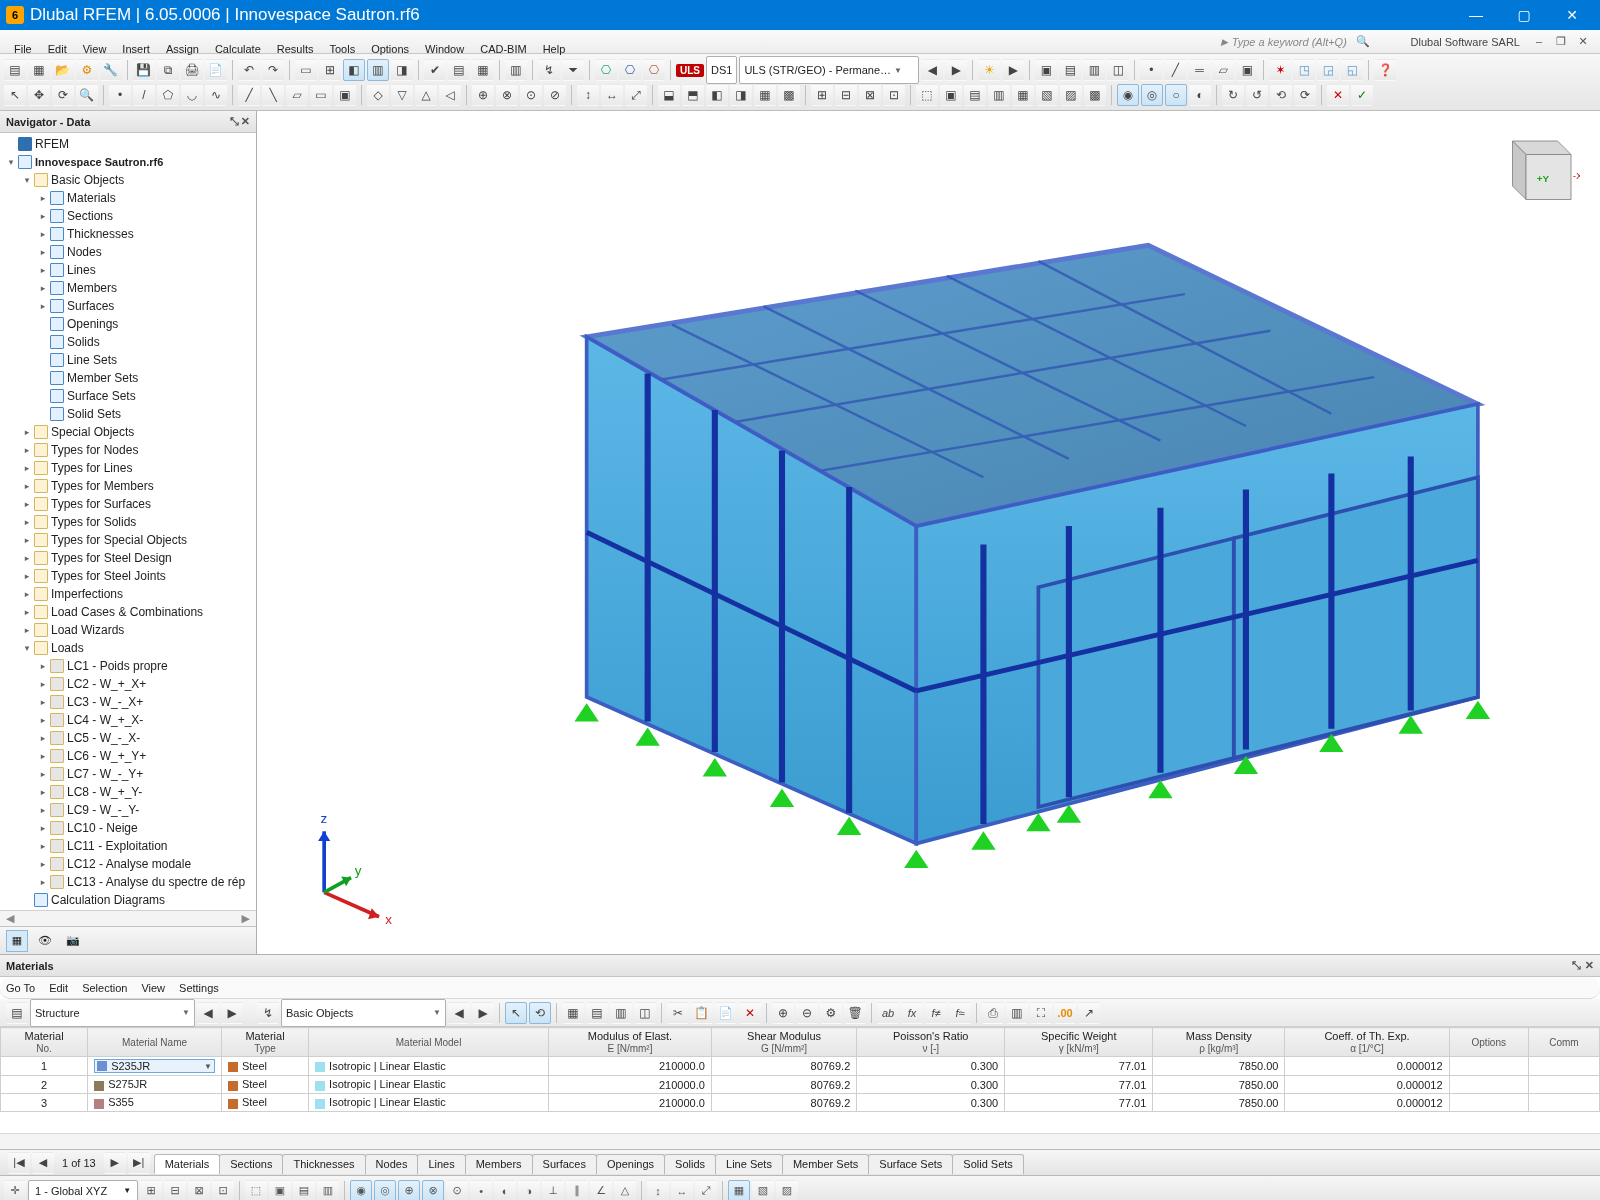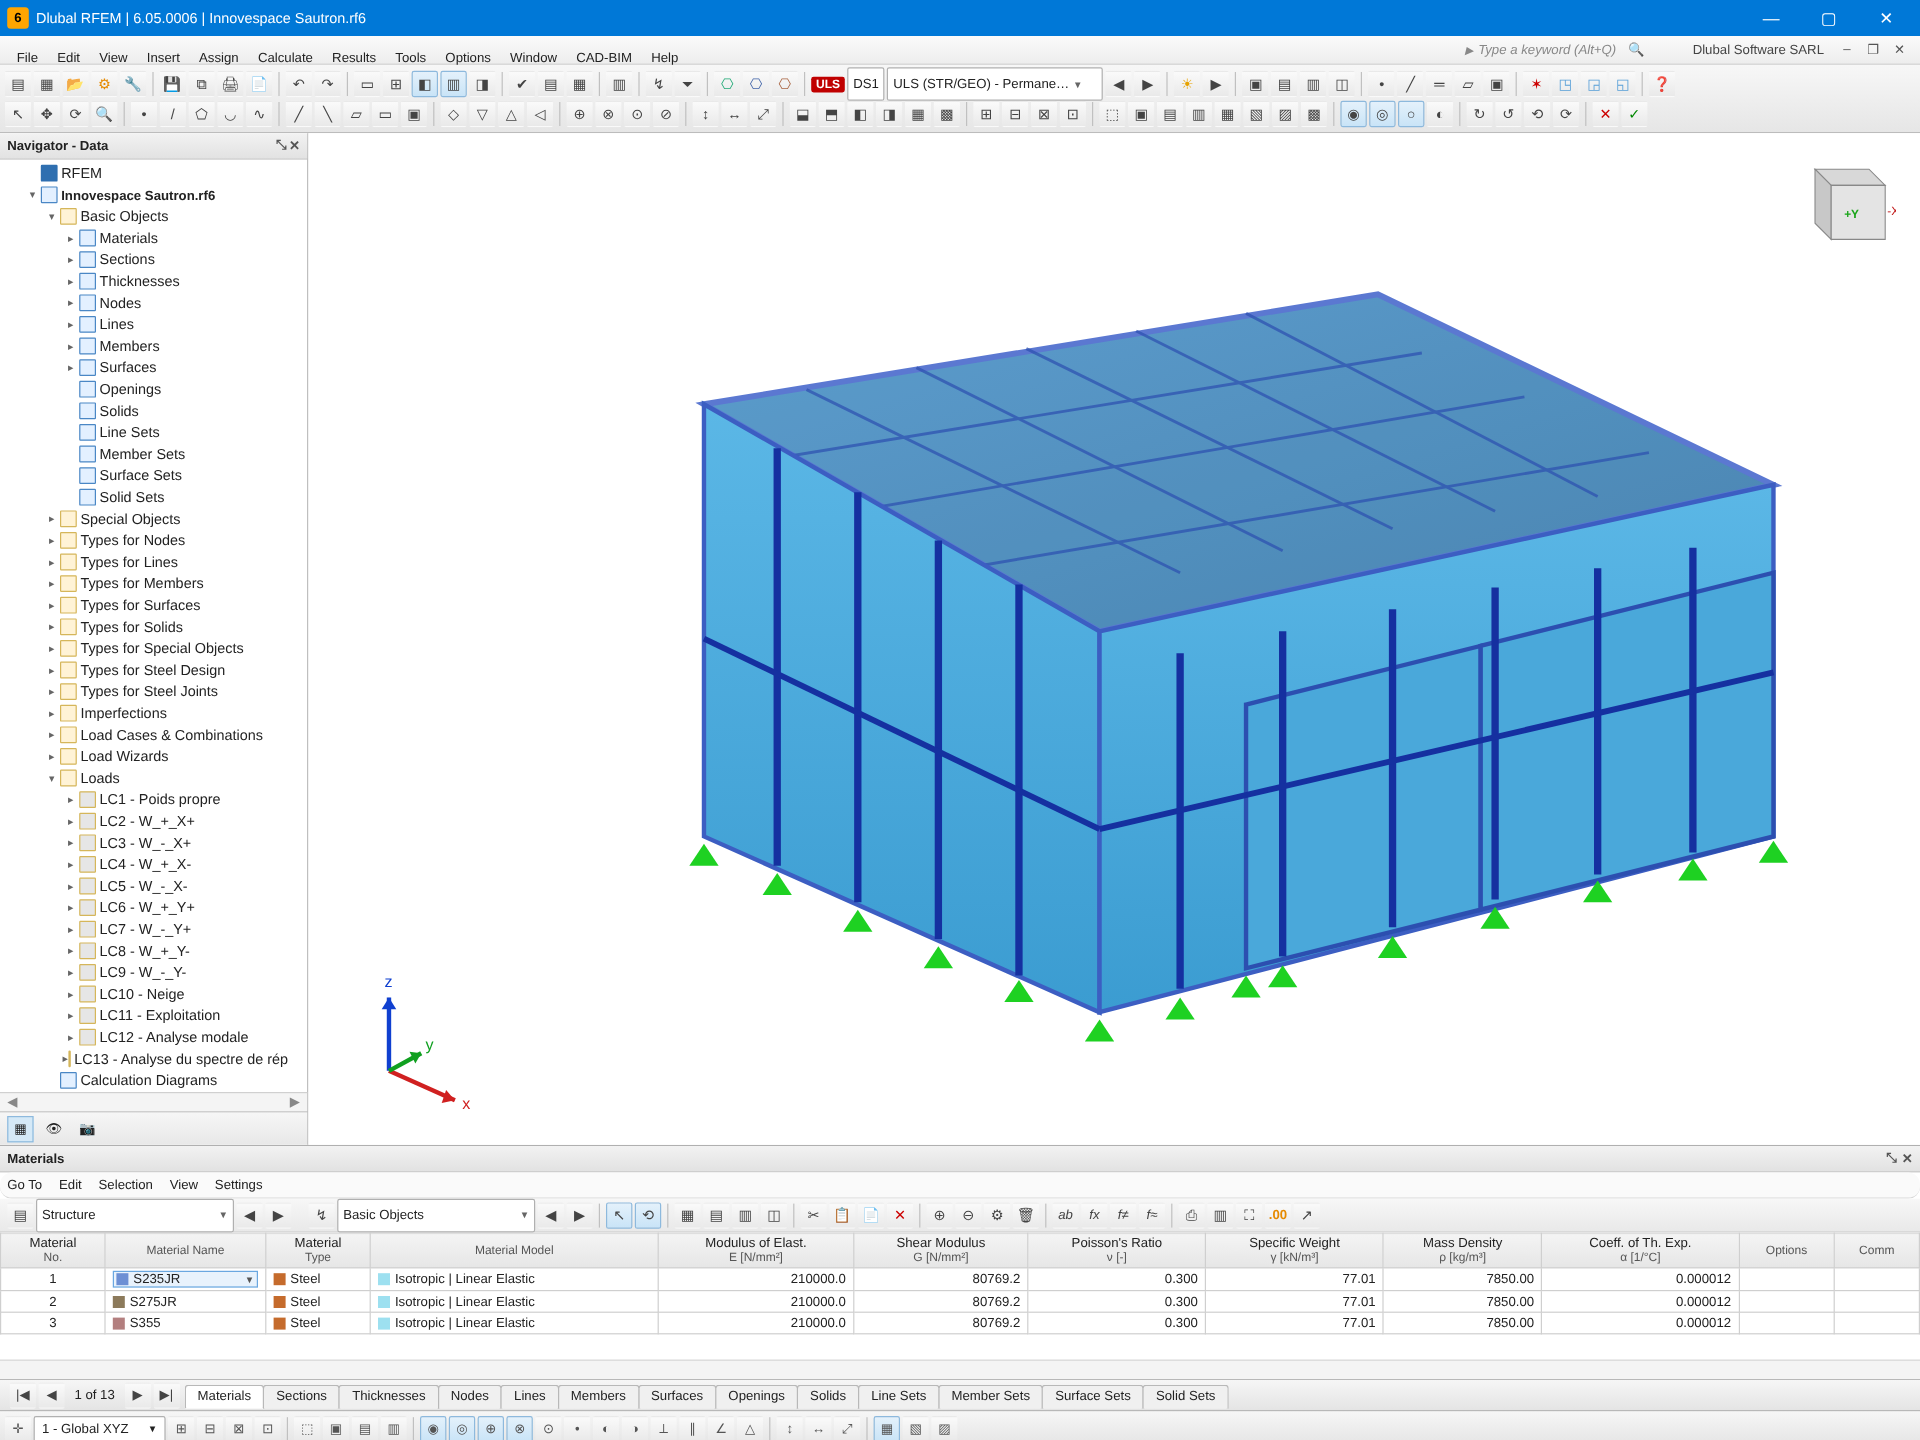--- a/index.html
+++ b/index.html
@@ -1,21 +1,21 @@
 <!DOCTYPE html>
 <html><head>
 <meta charset="utf-8">
 <style>
 * { box-sizing: border-box; margin: 0; padding: 0; font-family: "Segoe UI", Tahoma, sans-serif; font-size: 11px; }
 body { background: #fff; width: 1600px; height: 1200px; overflow: hidden; color: #222; }
 
 
 .titlebar { height: 30px; background: #0078d7; color: #fff; display: flex; align-items: center; padding: 0 6px; }
 .titlebar .logo { width: 18px; height: 18px; background: orange; border-radius: 3px; display:flex;align-items:center;justify-content:center;font-size:11px;color:#000;font-weight:bold;margin-right:6px;}
-.titlebar .tcaption { flex: 1; font-size: 12px; }
+.titlebar .tcaption { flex: 1; font-size: 17px; }
 .titlebar .wbtns { display:flex; gap:4px; }
 .titlebar .wbtn { width: 44px; height: 28px; display:flex;align-items:center;justify-content:center;color:#fff;font-size:14px; }
 
 
 .menubar { height: 24px; background: linear-gradient(#fbfbfb,#ededed); border-bottom: 1px solid #c8c8c8; display:flex; align-items:center; padding:0 6px; }
 .menubar .mitem { padding: 3px 8px; cursor:default;margin-top:15px;}
 .menubar .searchk { margin-left:auto; color:#888; font-style:italic; display:flex;align-items:center;gap:4px;}
 .menubar .searchk::before{content:"▶";font-size:9px;}
 .menubar .company { margin-left: 40px; color:#444; font-weight:500; margin-right:8px;}
 .menubar .mdiBtns { display:flex; gap:0; }
@@ -32,21 +32,21 @@
 .uls-tag{background:#c00000;color:#fff;font-weight:bold;padding:1px 4px;border-radius:2px;font-size:10px;}
 
 
 .main { display:flex; height: 843px; }
 
 
 .nav { width: 257px; border-right:1px solid #b0b0b0; display:flex; flex-direction:column; background:#fff;}
 .nav-h { background: linear-gradient(#f2f2f2,#e2e2e2); border-bottom:1px solid #c4c4c4; height:22px; display:flex;align-items:center;padding:0 6px; font-weight:bold;}
 .nav-h .pinclose{margin-left:auto;display:flex;gap:2px;color:#555;}
 .nav-h .pinclose span{cursor:default;}
-.tree { flex:1; overflow:auto; padding:2px 16px;}
+.tree { flex:1; overflow:auto; padding:2px 0;}
 .tnode { display:flex; align-items:center; height:18px; padding-left:4px; white-space:nowrap; cursor:default;}
 .tw { width:14px; text-align:center; color:#666; font-size:9px;}
 .tico { width:14px; height:14px; margin-right:3px; border:1px solid #d5b65a; background:#fff3d6; border-radius:1px;}
 .tico.rt{background:#2f6fb0;border-color:#2f6fb0;}
 .tico.fl{background:#e6e6e6;border-color:#d5b65a;}
 .tico.sm{background:#e3f0ff;border-color:#4a87c5;}
 .tlbl{font-size:12px;color:#222;}
 .nav-scroll{height:16px;display:flex;align-items:center;border-top:1px solid #d0d0d0;background:#f4f4f4;color:#888;}
 .nav-scroll span{padding:0 6px;}
 .nav-foot{height:28px;border-top:1px solid #c4c4c4;background:linear-gradient(#f6f6f6,#e8e8e8);display:flex;align-items:center;gap:6px;padding:0 6px;}

